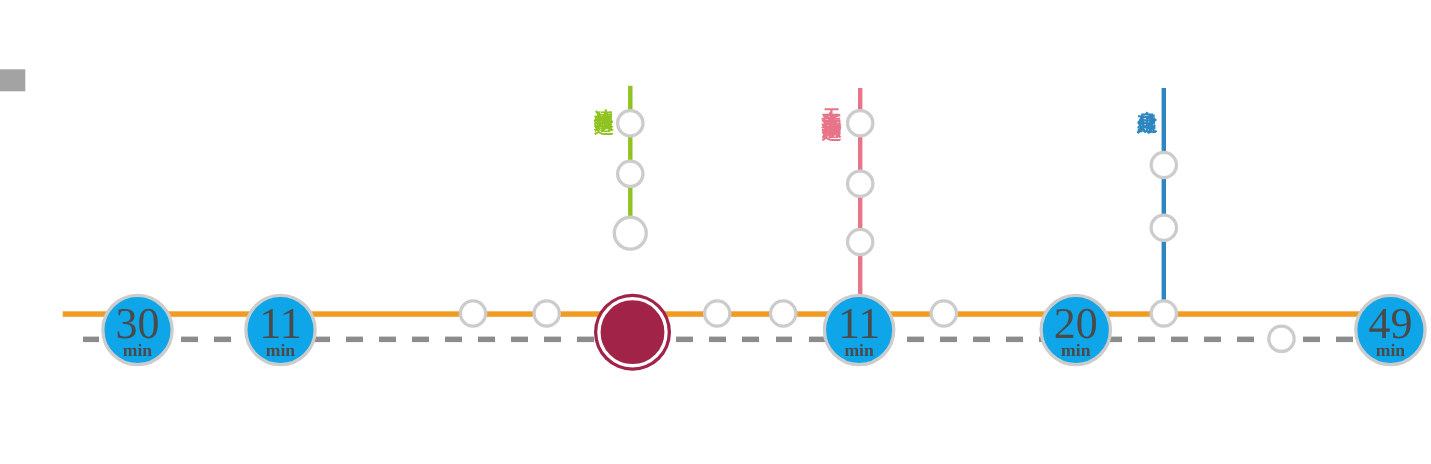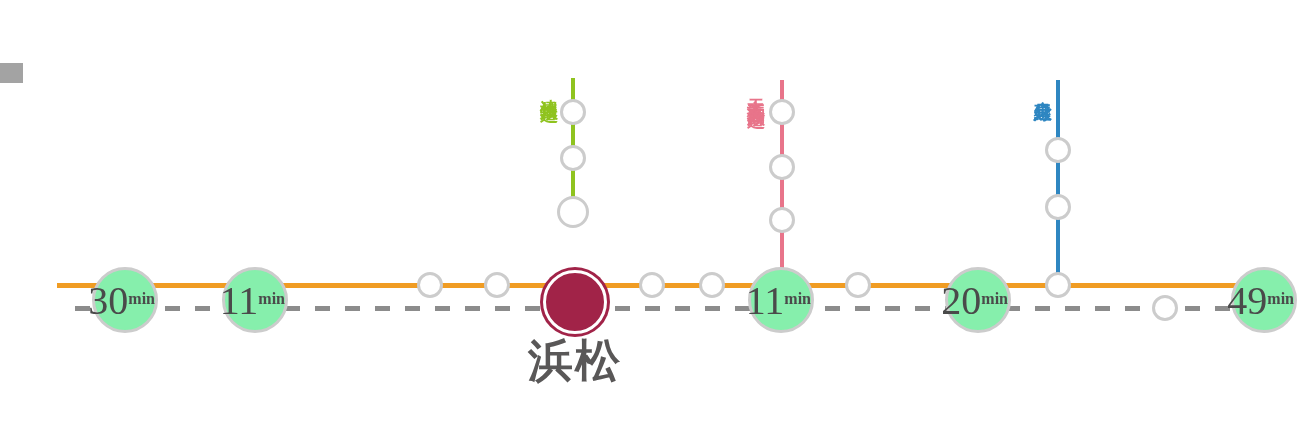--- a/index.html
+++ b/index.html
@@ -27,22 +27,22 @@
   .tenryu-line{left:780px;top:80px;height:190px;background:var(--tenryu-line);}
   .minobu-line{left:1056px;top:80px;height:205px;background:var(--minobu-line);}
 
   
   .dot{position:absolute;width:20px;height:20px;border-radius:50%;background:#fff;
     border:3px solid var(--dot-border);box-sizing:content-box;z-index:2;}
   .dot-lg{width:26px;height:26px;}
 
   
   .time-badge{position:absolute;top:267px;width:60px;height:60px;border-radius:50%;
-    background:#86efac;border:3px solid var(--dot-border);box-sizing:content-box;z-index:3;
-    display:flex;flex-direction:row;align-items:center;justify-content:flex-end;}
+    background:#0ea5e9;border:3px solid var(--dot-border);box-sizing:content-box;z-index:3;
+    display:flex;flex-direction:column;align-items:center;justify-content:center;}
   .time-badge .num{font-family:"Liberation Serif","DejaVu Serif",serif;font-size:40px;
     line-height:1;color:var(--time-text);margin-top:2px;}
   .time-badge .unit{font-family:"Liberation Serif","DejaVu Serif",serif;font-size:16px;
     line-height:1;color:var(--time-text);margin-top:-2px;font-weight:bold;}
 
   
   .main-station{position:absolute;left:543px;top:270px;width:58px;height:58px;border-radius:50%;
     background:var(--station-fill);border:3px solid #fff;box-shadow:0 0 0 3px var(--station-fill);
     box-sizing:content-box;z-index:3;}
   .main-station-name{position:absolute;left:575px;top:331px;transform:translateX(-50%);
@@ -111,15 +111,14 @@
   <div class="time-badge" style="left:945px">
     <span class="num">20</span>
     <span class="unit">min</span>
   </div>
   <div class="time-badge" style="left:1231px">
     <span class="num">49</span>
     <span class="unit">min</span>
   </div>
 
   <div class="main-station"></div>
-  <div class="main-station-name">浜松</div>
 
 </div>
 
 </body></html>

